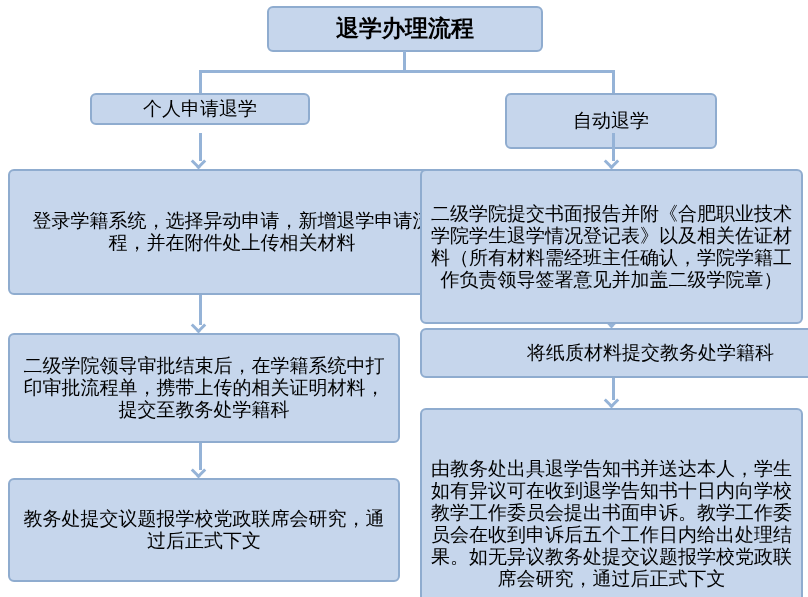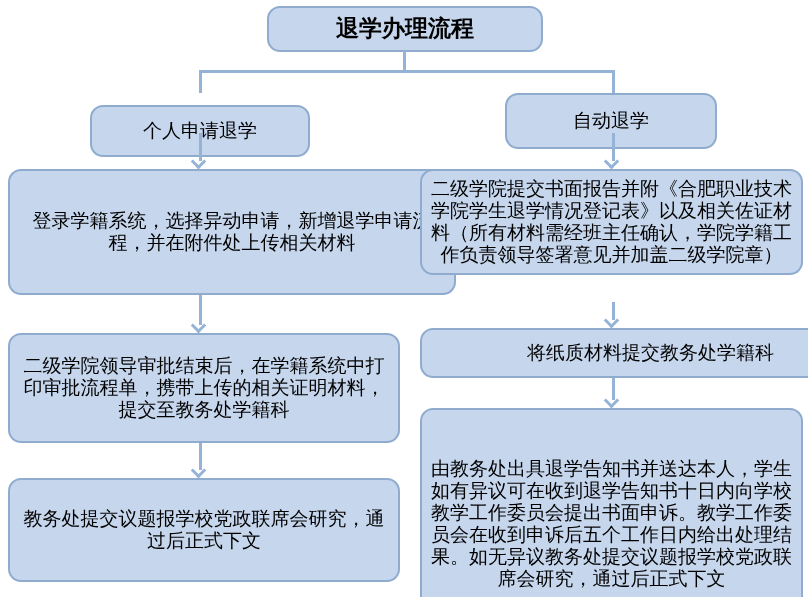--- a/index.html
+++ b/index.html
@@ -16,21 +16,21 @@
     position: relative;
     font-family: "Liberation Serif", "DejaVu Serif", serif;
     color: var(--text);
     overflow: hidden;
   }
   .canvas { position: absolute; inset: 0; }
   .box {
     position: absolute;
     background: var(--box-fill);
     border: 2px solid var(--box-border);
-    border-radius: 13px;
+    border-radius: 6px;
     display: flex;
     align-items: center;
     justify-content: center;
     text-align: center;
     font-size: 19px;
     line-height: 22px;
     padding: 5px 10px;
   }
   .title-box {
     font-weight: bold;
@@ -63,21 +63,21 @@
 
 <div class="canvas">
 
   <div class="box title-box" style="left:267px; top:6px; width:276px; height:46px;">退学办理流程</div>
 
   <div class="line" style="left:403px; top:51px; width:3px; height:21px;"></div>
   <div class="line" style="left:199px; top:70px; width:416px; height:3px;"></div>
   <div class="line" style="left:199px; top:70px; width:3px; height:23px;"></div>
   <div class="line" style="left:612px; top:70px; width:3px; height:23px;"></div>
 
-  <div class="box" style="left:90px; top:105px; width:220px; height:52px;">个人申请退学</div>
+  <div class="box" style="left:90px; top:93px; width:220px; height:32px;">个人申请退学</div>
   <div class="box" style="left:505px; top:93px; width:212px; height:56px;">自动退学</div>
 
   <div class="arrow" style="left:192px; top:133px; height:36px;">
     <div class="stem" style="height:28px;"></div>
     <div class="head"></div>
   </div>
   <div class="arrow" style="left:192px; top:295px; height:38px;">
     <div class="stem" style="height:30px;"></div>
     <div class="head"></div>
   </div>
@@ -96,17 +96,17 @@
   </div>
   <div class="arrow" style="left:605px; top:378px; height:30px;">
     <div class="stem" style="height:22px;"></div>
     <div class="head"></div>
   </div>
 
   <div class="box" style="left:8px; top:169px; width:448px; height:126px;">登录学籍系统，选择异动申请，新增退学申请流程，并在附件处上传相关材料</div>
   <div class="box" style="left:8px; top:478px; width:392px; height:104px;">教务处提交议题报学校党政联席会研究，通过后正式下文</div>
   <div class="box" style="left:8px; top:333px; width:392px; height:110px;">二级学院领导审批结束后，在学籍系统中打印审批流程单，携带上传的相关证明材料，提交至教务处学籍科</div>
 
-  <div class="box" style="left:420px; top:169px; width:383px; height:106px; padding:4px 8px;">二级学院提交书面报告并附《合肥职业技术学院学生退学情况登记表》以及相关佐证材料（所有材料需经班主任确认，学院学籍工作负责领导签署意见并加盖二级学院章）</div>
+  <div class="box" style="left:420px; top:169px; width:383px; height:155px; padding:4px 8px;">二级学院提交书面报告并附《合肥职业技术学院学生退学情况登记表》以及相关佐证材料（所有材料需经班主任确认，学院学籍工作负责领导签署意见并加盖二级学院章）</div>
   <div class="box" style="left:420px; top:328px; width:461px; height:50px;">将纸质材料提交教务处学籍科</div>
   <div class="box" style="left:420px; top:408px; width:383px; height:232px; padding:4px 8px;">由教务处出具退学告知书并送达本人，学生如有异议可在收到退学告知书十日内向学校教学工作委员会提出书面申诉。教学工作委员会在收到申诉后五个工作日内给出处理结果。如无异议教务处提交议题报学校党政联席会研究，通过后正式下文</div>
 
 </div>
 
 </body></html>

